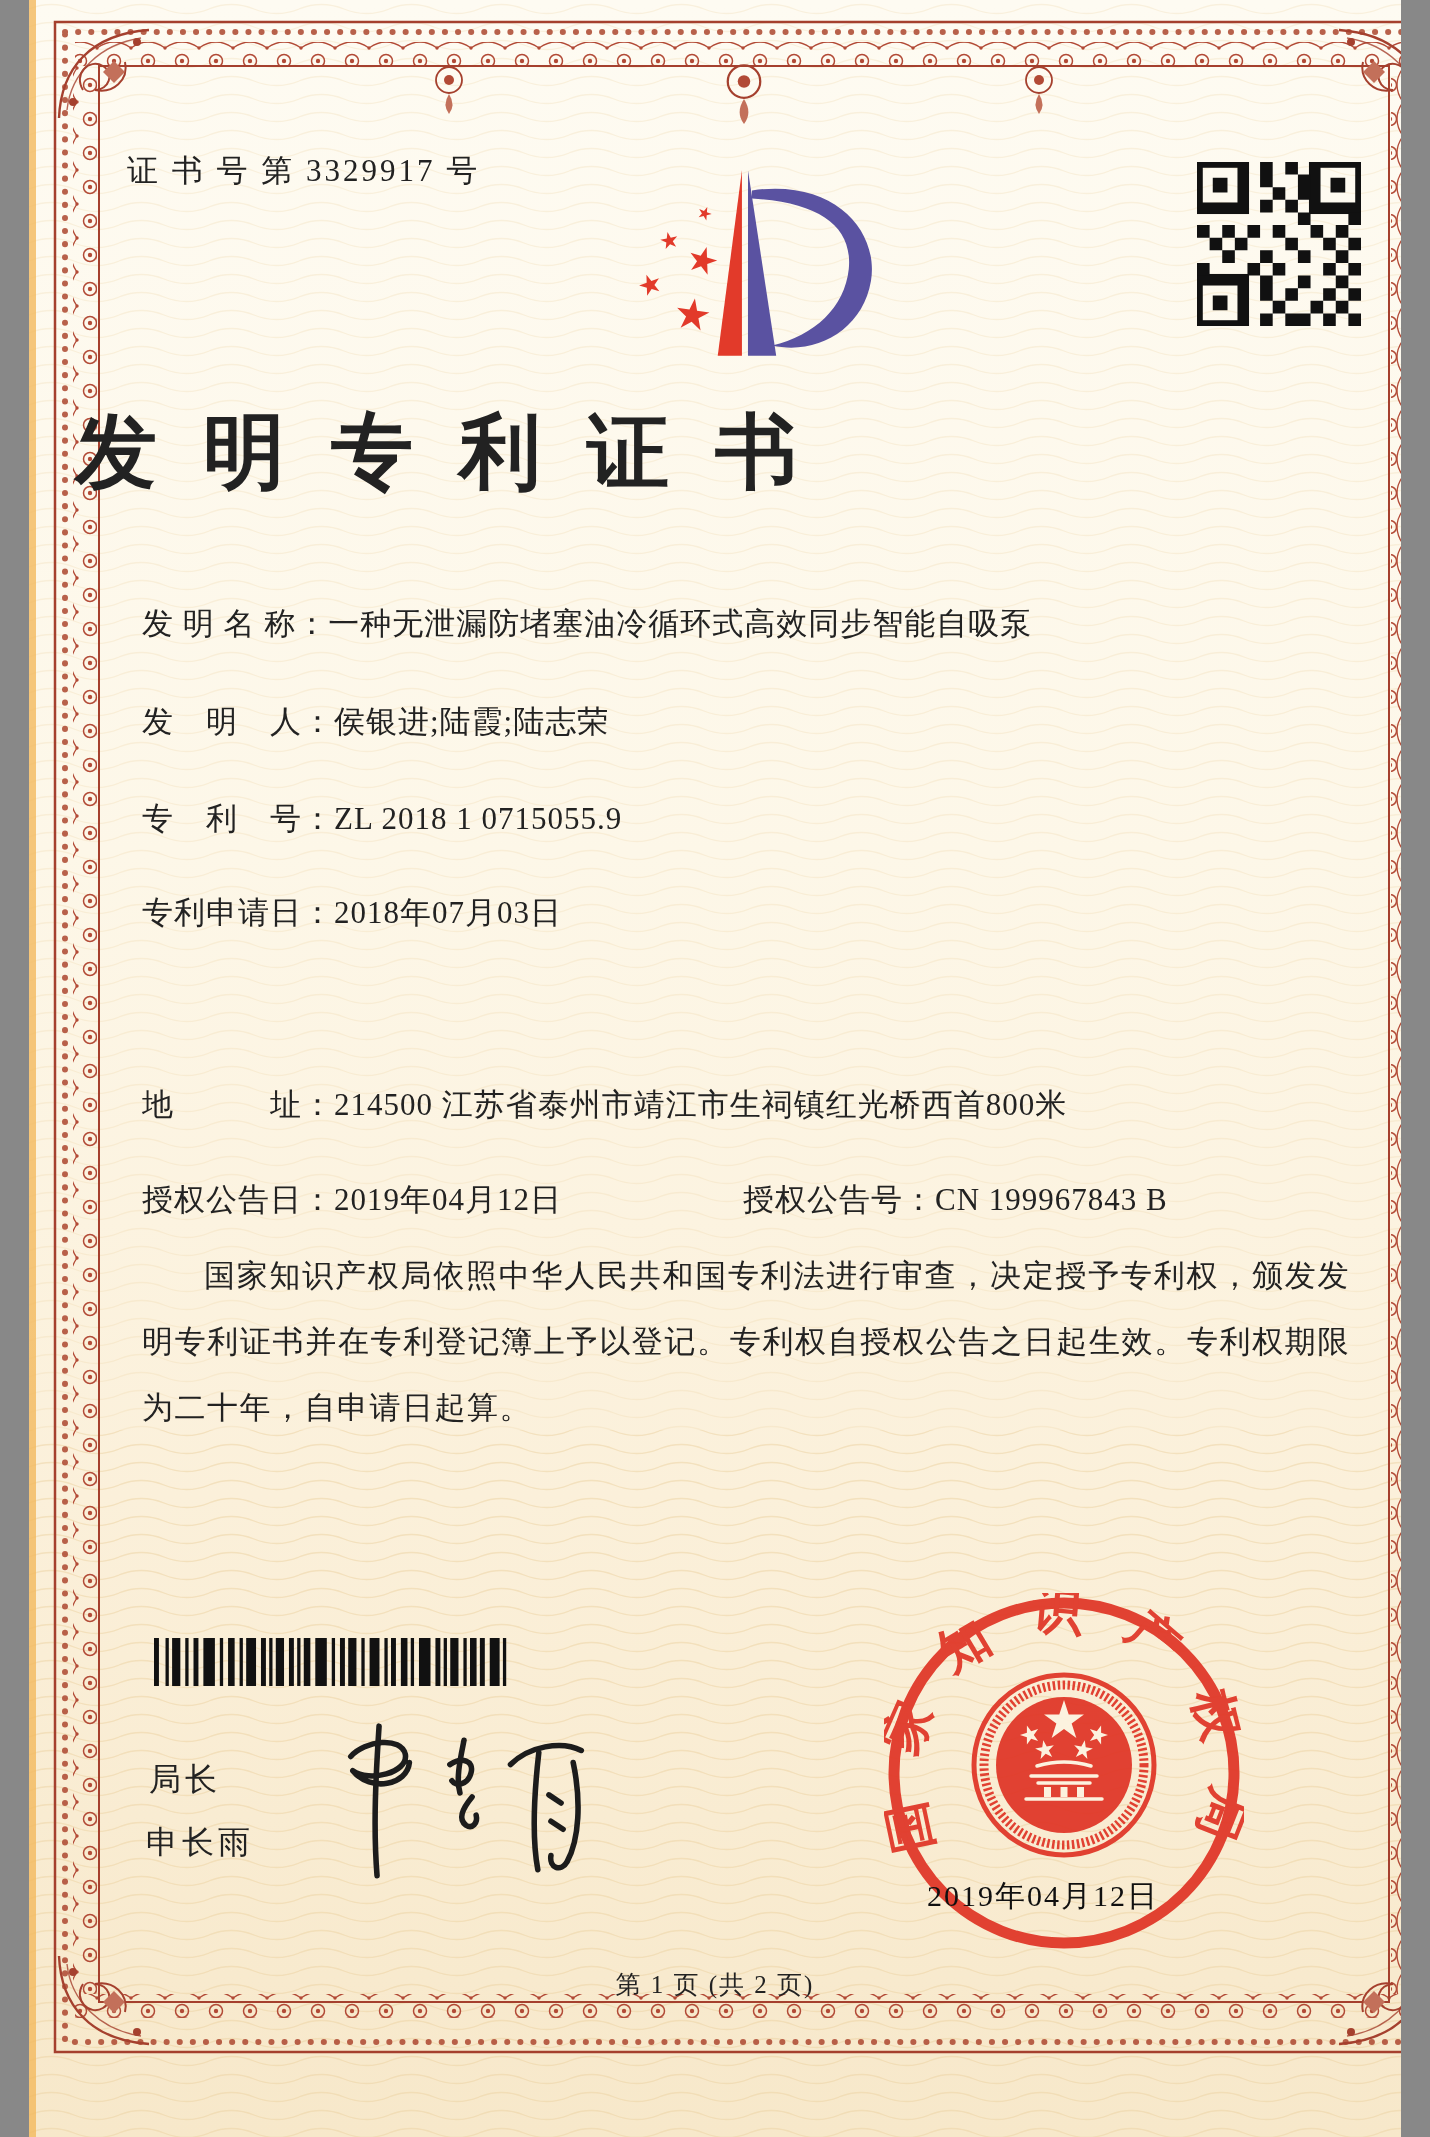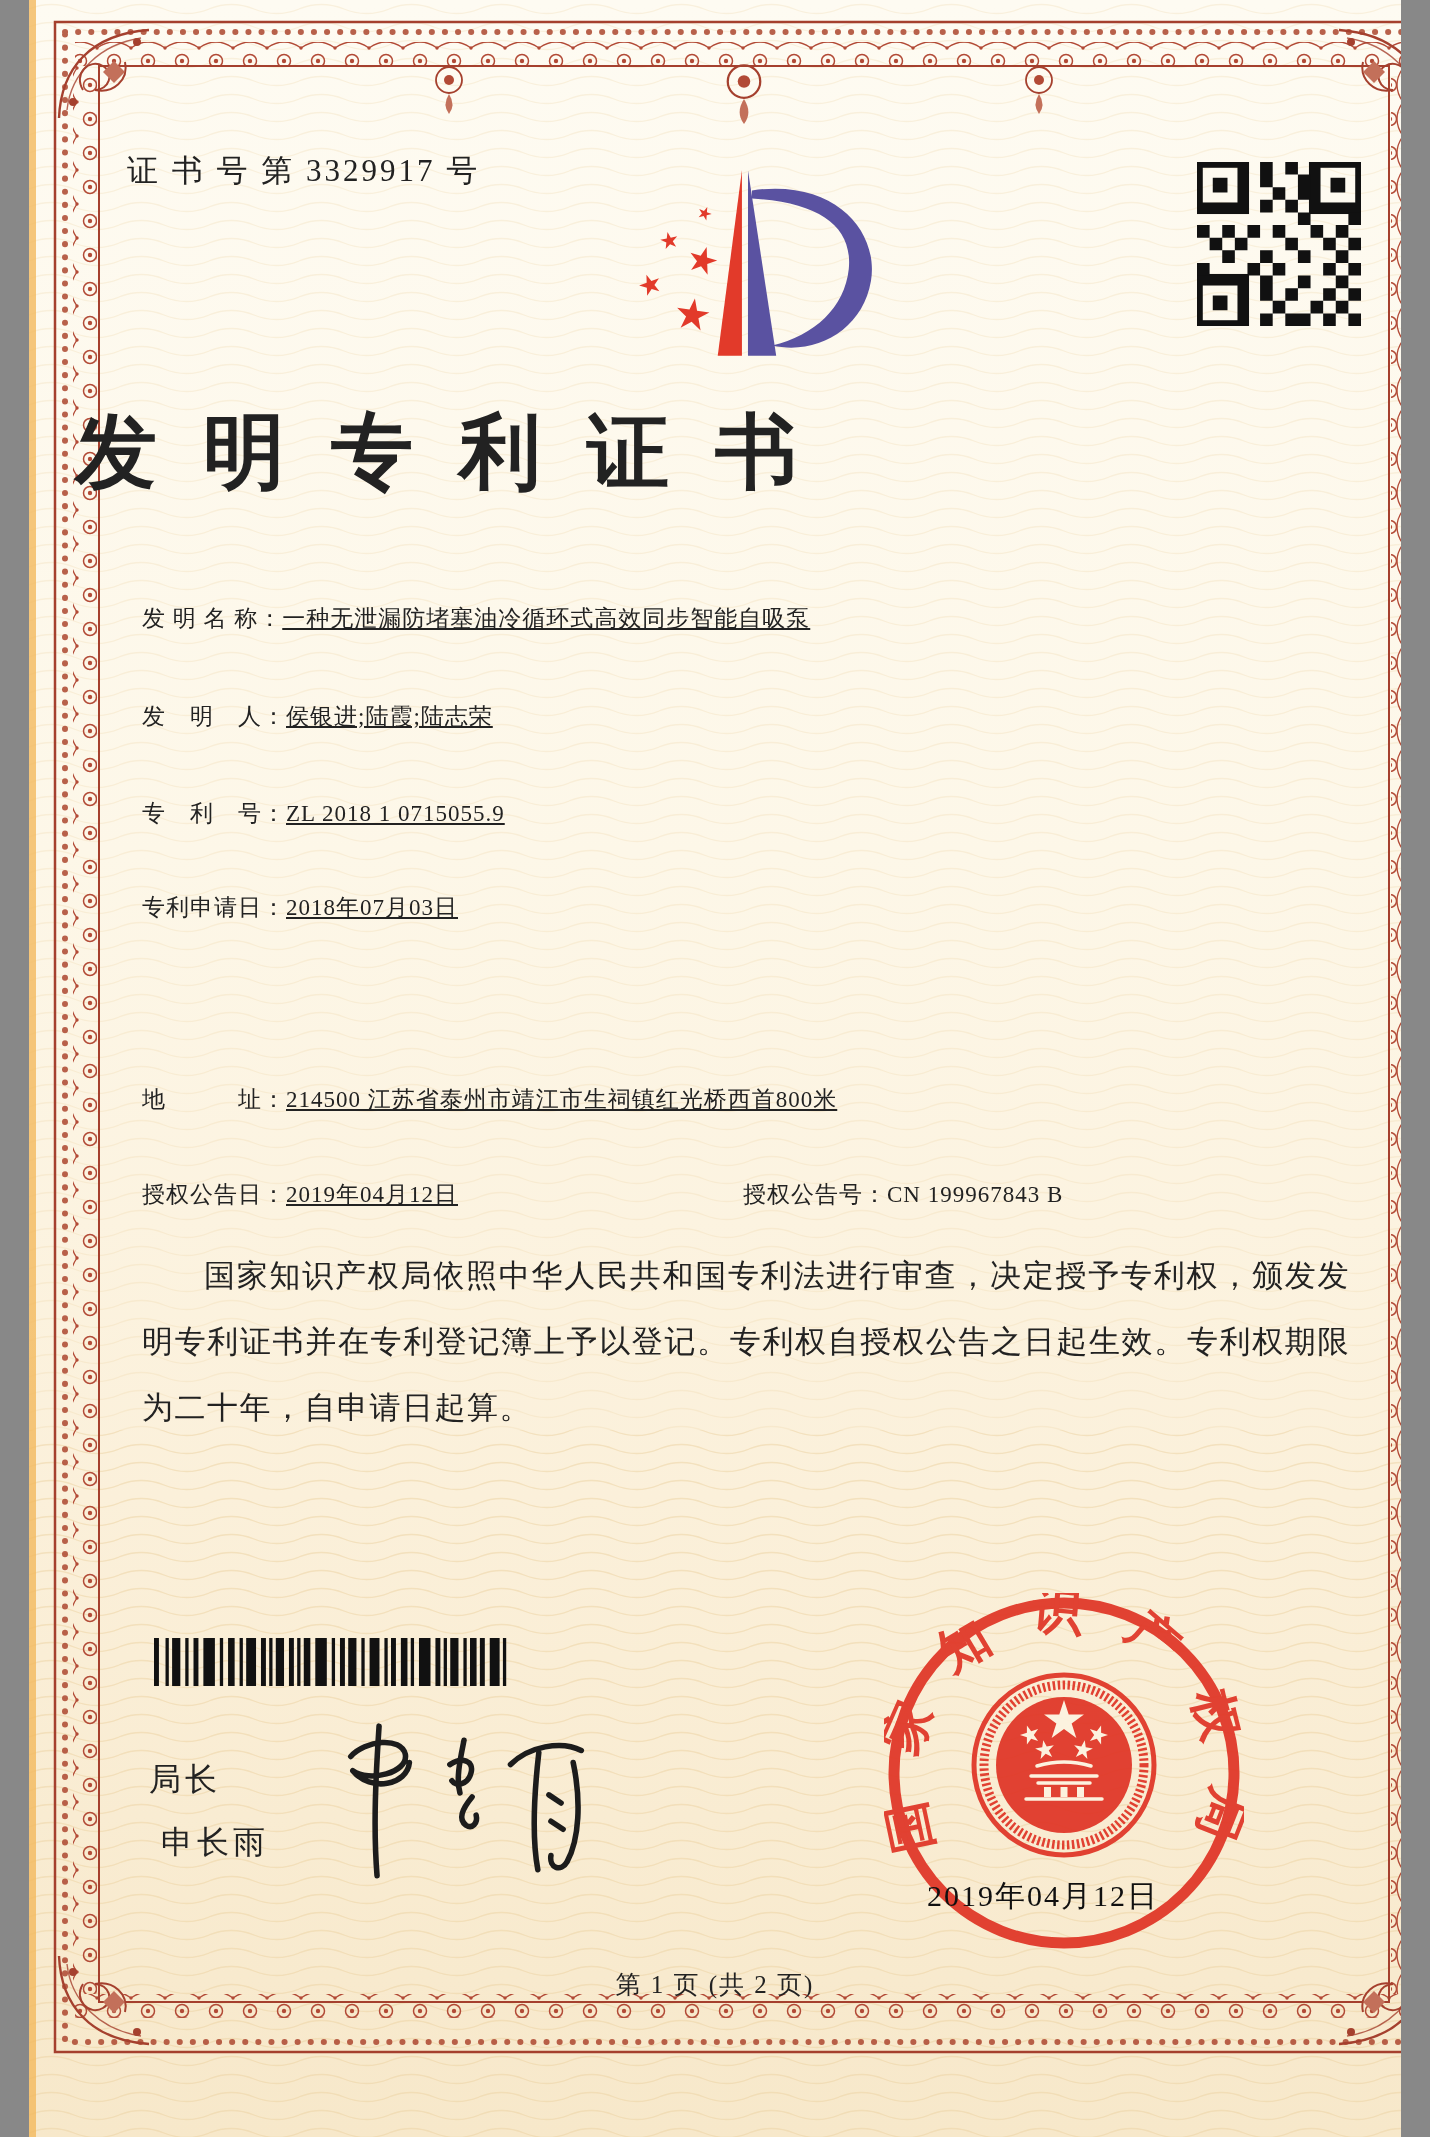--- a/index.html
+++ b/index.html
@@ -8,32 +8,32 @@
     background:linear-gradient(180deg,#fefbf2 0%,#fdf7e8 40%,#fbf0da 70%,#f7e8ca 100%);
     font-family:"Liberation Serif","DejaVu Serif",serif;color:#222;
   }
   .abs{position:absolute;}
   .deco-svg{position:absolute;left:0;top:0;width:1430px;height:2137px;z-index:0;pointer-events:none;}
   .cert-no{left:98px;top:150px;font-size:31px;letter-spacing:3px;z-index:2;}
   .logo-box{left:596px;top:156px;width:252px;height:222px;z-index:2;}
   .qr-box{left:1168px;top:162px;width:164px;height:164px;z-index:2;}
   .doc-title{left:0;right:0;top:398px;text-align:left;font-size:82px;font-weight:bold;
     letter-spacing:46px;text-indent:46px;z-index:2;white-space:nowrap;}
-  .field-row{left:113px;font-size:23px;white-space:nowrap;z-index:2;letter-spacing:1px;text-decoration:underline;}
+  .field-row{left:113px;font-size:31px;white-space:nowrap;z-index:2;letter-spacing:1px;}
   .row-0{top:603px;}.row-1{top:701px;}.row-2{top:798px;}.row-3{top:892px;}
   .row-4{top:986px;}.row-5{top:1084px;}.row-6{top:1179px;}
   .grant-no{position:absolute;left:601px;top:0;}
   .field-row{position:absolute;}
   .field-label{display:inline-block;}
   .body-text{left:113px;top:1243px;width:1208px;font-size:31px;line-height:66px;
     text-align:justify;letter-spacing:1.5px;z-index:2;}
   .body-text p{margin:0;text-indent:2em;}
   .barcode-box{left:125px;top:1638px;width:395px;height:48px;z-index:2;}
   .director-title{left:120px;top:1758px;font-size:32px;letter-spacing:4px;z-index:2;font-family:"Liberation Sans","DejaVu Sans",sans-serif;}
-  .director-name{left:132px;top:1821px;font-size:32px;letter-spacing:4px;z-index:2;font-family:Liberation Sans, sans-serif;}
+  .director-name{left:117px;top:1821px;font-size:32px;letter-spacing:4px;z-index:2;font-family:Liberation Sans, sans-serif;}
   .signature-box{left:280px;top:1712px;width:310px;height:182px;z-index:3;}
   .seal-box{left:855px;top:1593px;width:360px;height:360px;z-index:3;opacity:.93;}
   .seal-date{left:898px;top:1876px;font-size:30px;letter-spacing:2px;color:#101010;z-index:4;}
   .page-info{left:0;right:0;top:1968px;text-align:center;font-size:25px;letter-spacing:2px;z-index:2;}
   .back-note{left:0;right:0;top:2072px;text-align:center;font-size:27px;letter-spacing:5px;z-index:2;}
 </style>
 </head>
 <body>
 
 <div class="page">

